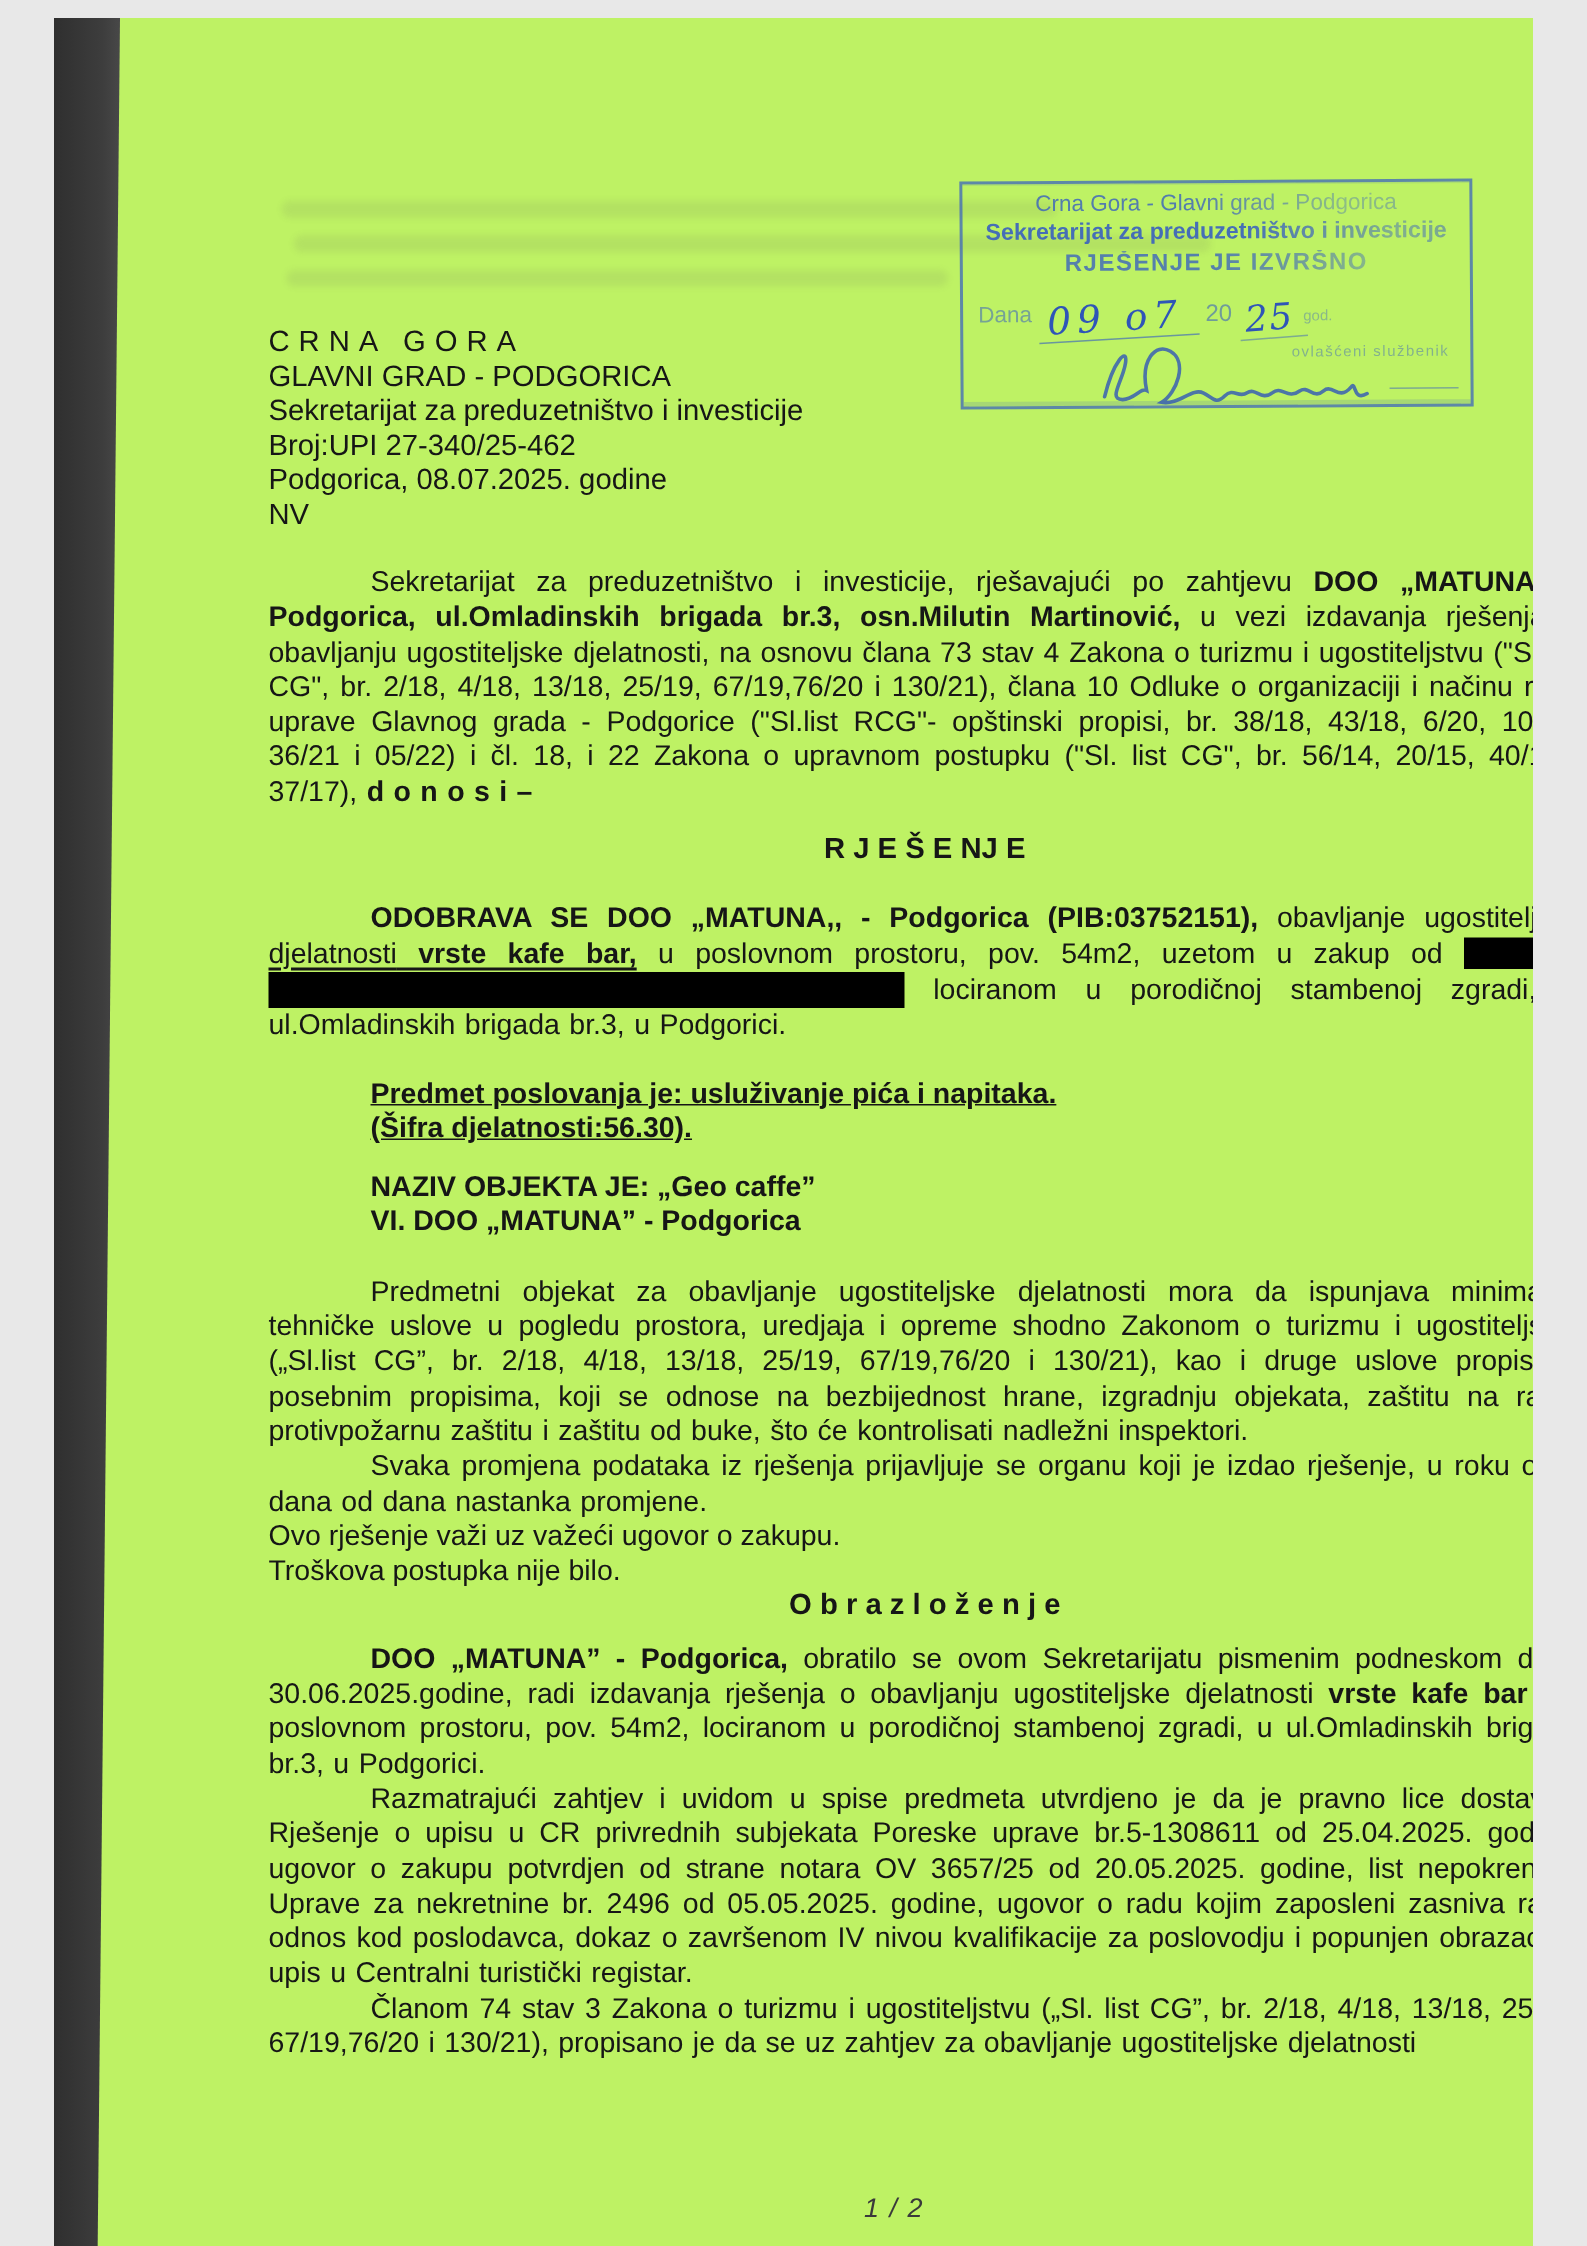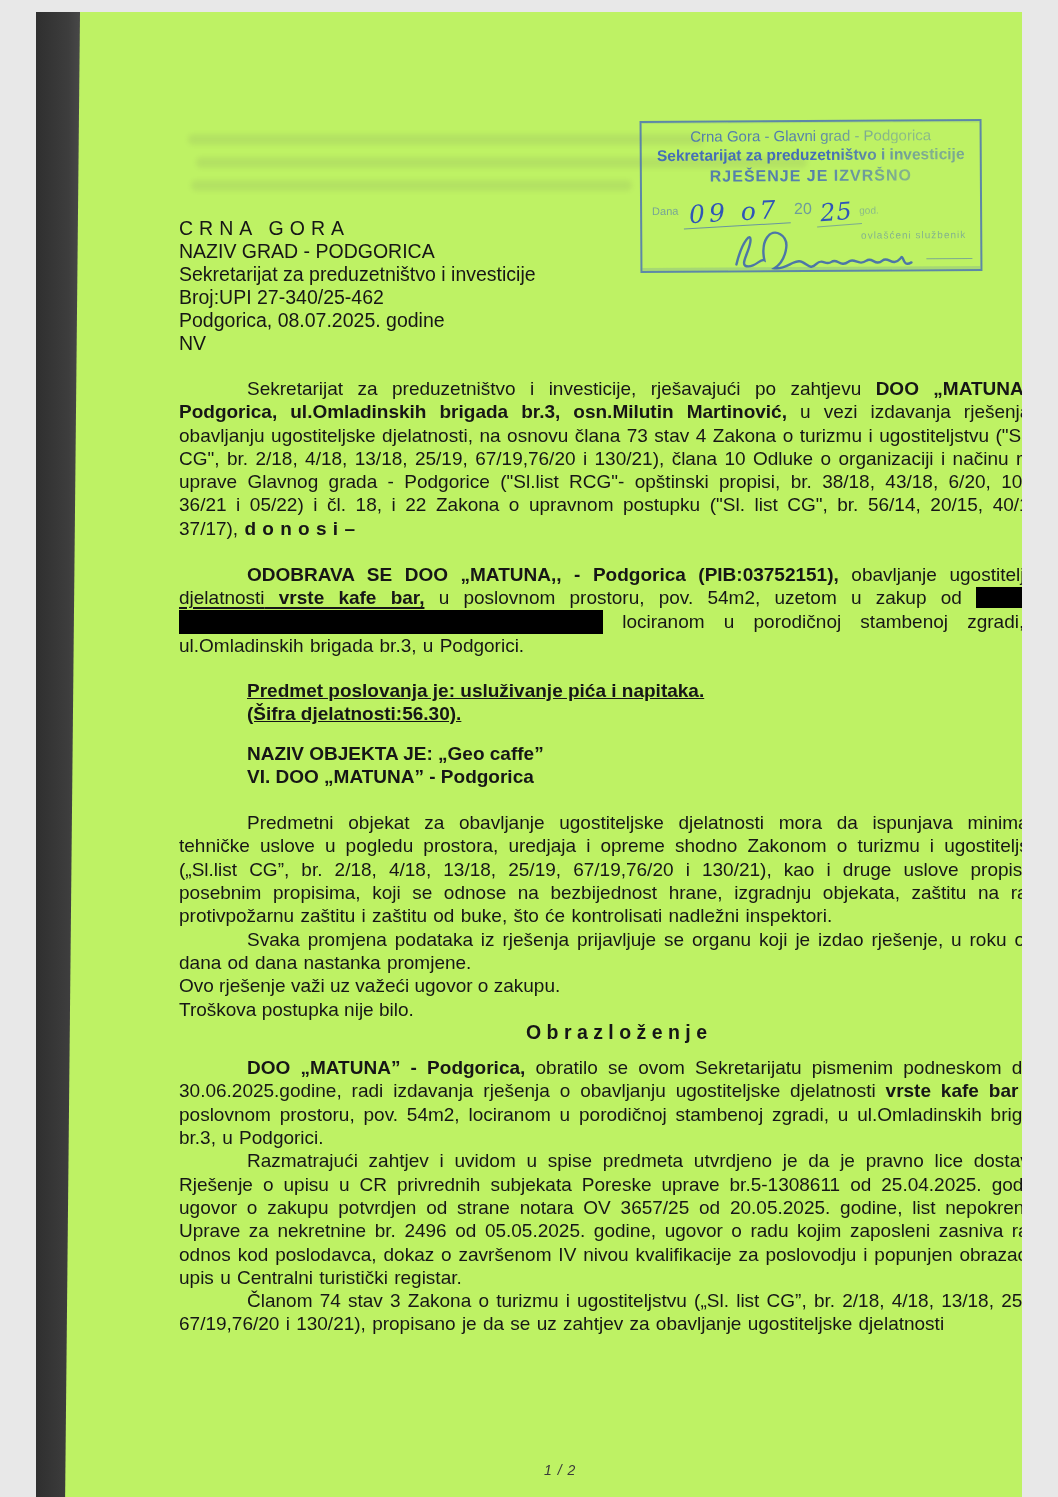--- a/index.html
+++ b/index.html
@@ -36,21 +36,21 @@
   .stamp .s-l1{margin-top:5px;text-align:center;font-size:15px;opacity:.82;
     -webkit-mask-image:linear-gradient(90deg,#000 45%,rgba(0,0,0,.45) 75%,rgba(0,0,0,.55) 100%);
     mask-image:linear-gradient(90deg,#000 45%,rgba(0,0,0,.45) 75%,rgba(0,0,0,.55) 100%);}
   .stamp .s-l2{text-align:center;font-size:15.5px;font-weight:bold;margin-top:2px;opacity:.92;
     -webkit-mask-image:linear-gradient(90deg,#000 55%,rgba(0,0,0,.5) 85%,rgba(0,0,0,.6) 100%);
     mask-image:linear-gradient(90deg,#000 55%,rgba(0,0,0,.5) 85%,rgba(0,0,0,.6) 100%);}
   .stamp .s-l3{text-align:center;font-size:16px;font-weight:bold;letter-spacing:1px;margin-top:3px;opacity:.8;
     -webkit-mask-image:linear-gradient(90deg,#000 50%,rgba(0,0,0,.45) 85%,rgba(0,0,0,.6) 100%);
     mask-image:linear-gradient(90deg,#000 50%,rgba(0,0,0,.45) 85%,rgba(0,0,0,.6) 100%);}
   .s-date{position:absolute;left:10px;top:78px;white-space:nowrap;}
-  .s-dana{font-size:11px;opacity:.55;vertical-align:6px;}
+  .s-dana{font-size:15px;opacity:.55;vertical-align:6px;}
   .s-hw{display:inline-block;font-family:"DejaVu Serif",serif;font-style:italic;font-size:25px;
     letter-spacing:4px;color:#2f55b8;transform:rotate(-3deg);border-bottom:1.5px solid rgba(60,100,190,.65);
     padding:0 10px 1px 6px;line-height:24px;}
   .s-20{font-size:16px;opacity:.6;vertical-align:6px;}
   .s-hw2{display:inline-block;font-family:"DejaVu Serif",serif;font-style:italic;font-size:24px;
     letter-spacing:1px;color:#2f55b8;transform:rotate(-4deg);border-bottom:1.5px solid rgba(60,100,190,.5);
     padding:0 8px 1px 4px;line-height:24px;}
   .s-god{font-size:10px;opacity:.4;vertical-align:6px;margin-left:-6px;}
   .s-officer{position:absolute;right:14px;top:108px;font-size:10px;opacity:.45;letter-spacing:1px;}
   .s-sig{position:absolute;left:88px;top:104px;opacity:.9;}
@@ -71,21 +71,21 @@
   .m-intro{margin-top:22px;}
   .m-odob{margin-top:23px;}
   .m-predmet{margin-top:22px;text-decoration:underline;}
   .m-naziv{margin-top:16px;}
   .m-uslovi{margin-top:23px;}
   .m-obrh{margin-top:0px;}
   .m-obr1{margin-top:12px;}
   .redact{display:inline-block;background:#000;vertical-align:-4px;}
   .r1{width:78px;height:21px;}
   .r2{width:424px;height:24px;vertical-align:-6px;}
-  .pagenum{position:absolute;left:508px;top:1450px;font-size:14px;font-style:italic;color:#3a3a3a;letter-spacing:1px;}
+  .pagenum{position:absolute;left:540px;top:1450px;font-size:18px;font-style:italic;color:#3a3a3a;letter-spacing:1px;}
 </style>
 </head>
 <body>
 
 <div class="page">
 
   <div class="scan-edge"></div>
 
   <div class="ghost">
     <div class="gl g1"></div>
@@ -108,29 +108,30 @@
     <svg class="s-sig" width="210" height="46" viewBox="0 0 210 46">
       <path d="M6,38 C12,14 22,4 20,16 C18,28 8,40 18,40 C26,40 30,32 34,34 C30,14 40,2 50,8 C62,15 54,36 44,42 C56,44 64,32 72,36 C78,39 80,44 86,38 C92,32 95,40 101,36 C107,32 110,42 118,36 C124,31 128,41 136,35 C142,31 145,41 152,35 C158,30 162,42 170,33 C174,27 171,43 181,37" fill="none" stroke="#2f55b8" stroke-width="2.4" stroke-linecap="round" opacity="0.88"></path>
     </svg>
     <div class="s-sigline"></div>
   </div>
 
   <div class="content">
 
     <div class="hdr">
       <p class="country">CRNA GORA</p>
-      <p>NAZIV GRAD - PODGORICA</p>
+      <p>GLAVNI GRAD - PODGORICA</p>
       <p>Sekretarijat za preduzetništvo i investicije</p>
       <p>Broj:UPI 27-340/25-462</p>
       <p>Podgorica, 08.07.2025. godine</p>
       <p>NV</p>
     </div>
 
     <p class="para indent m-intro"><span>Sekretarijat za preduzetništvo i investicije, rješavajući po zahtjevu </span><span class="b">DOO „MATUNA” - Podgorica, ul.Omladinskih brigada br.3, osn.Milutin Martinović,</span><span> u vezi izdavanja rješenja o obavljanju ugostiteljske djelatnosti, na osnovu člana 73 stav 4 Zakona o turizmu i ugostiteljstvu ("Sl.list CG", br. 2/18, 4/18, 13/18, 25/19, 67/19,76/20 i 130/21), člana 10 Odluke o organizaciji i načinu rada uprave Glavnog grada - Podgorice ("Sl.list RCG"- opštinski propisi, br. 38/18, 43/18, 6/20, 10/20, 36/21 i 05/22) i čl. 18, i 22 Zakona o upravnom postupku ("Sl. list CG", br. 56/14, 20/15, 40/16 i 37/17), </span><span class="b">d o n o s i –</span></p>
 
+    <p class="heading h-rjes">R J E Š E NJ E</p>
 
     <p class="para indent m-odob"><span class="b">ODOBRAVA SE DOO „MATUNA,, - Podgorica (PIB:03752151),</span><span> obavljanje ugostiteljske </span><span class="u">djelatnosti</span><span class="b u"> vrste kafe bar,</span><span> u poslovnom prostoru, pov. 54m2, uzetom u zakup od </span><span class="redact r1"></span> <span class="redact r2"></span><span> lociranom u porodičnoj stambenoj zgradi, u ul.Omladinskih brigada br.3, u Podgorici.</span></p>
 
     <div class="blockind m-predmet b">
       <p>Predmet poslovanja je: usluživanje pića i napitaka.</p>
       <p>(Šifra djelatnosti:56.30).</p>
     </div>
 
     <div class="blockind m-naziv b">
       <p>NAZIV OBJEKTA JE: „Geo caffe”</p>

